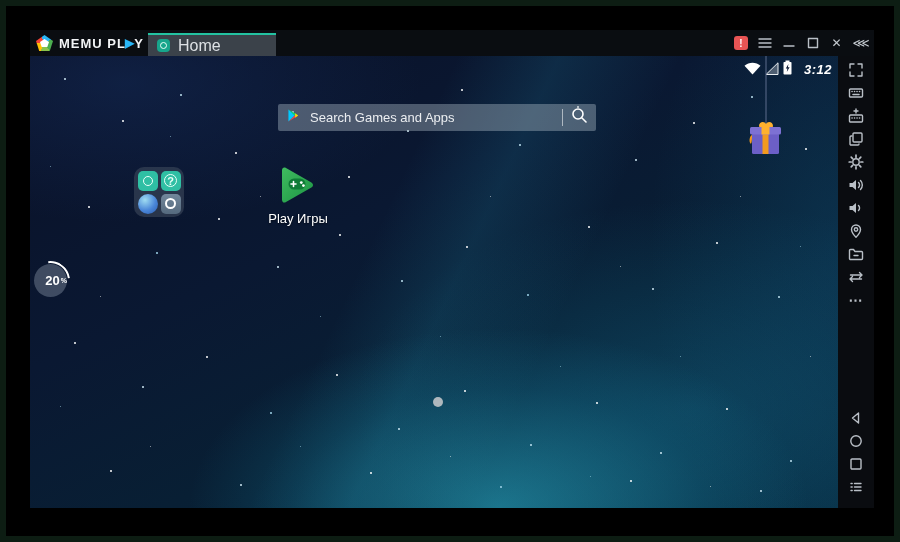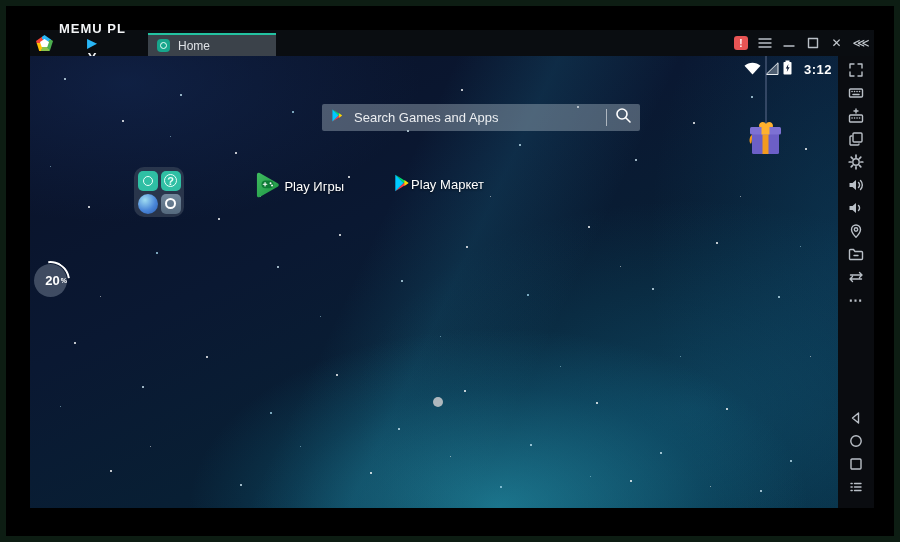--- a/index.html
+++ b/index.html
@@ -8,28 +8,28 @@
            border:6px solid #0d1d13; }
 
   
   .titlebar { position:absolute; left:24px; top:24px; width:844px; height:26px; background:#0a0d11; }
   .logo { position:absolute; left:6px; top:3px; height:20px; display:flex; align-items:center; gap:6px; }
   .logo-pent { width:17px; height:16px; position:relative;
       background:conic-gradient(from -90deg, #f44336 0 18%, #29b6f6 18% 42%, #4caf50 42% 66%, #8bc34a 66% 82%, #ffc107 82% 100%);
       clip-path:polygon(50% 0%, 100% 38%, 81% 100%, 19% 100%, 0% 38%); }
   .logo-pent::after { content:""; position:absolute; inset:4px;
       background:#fff; clip-path:polygon(50% 0%, 100% 38%, 81% 100%, 19% 100%, 0% 38%); }
-  .logo-text { color:#f2f4f6; font-weight:bold; font-size:13px; letter-spacing:1px; display:flex; align-items:center;flex-direction:column; }
+  .logo-text { color:#f2f4f6; font-weight:bold; font-size:13px; letter-spacing:1px; display:flex; align-items:center; }
   .logo-play { color:#29b6f6; font-size:12px; margin:0 -1px; }
 
   .tab { position:absolute; left:118px; top:3px; width:128px; height:23px; background:#3b424a;
          border-top:2px solid #23c3a2; display:flex; align-items:center; gap:8px; padding-left:9px; }
   .tab-ico { width:13px; height:13px; border-radius:4px; background:#17a68c; position:relative; }
   .tab-ico::after { content:""; position:absolute; inset:3px; border:1.5px solid #eafff9; border-radius:50%; }
-  .tab-label { color:#dde1e5; font-size:12px; }
+  .tab-label { color:#dde1e5; font-size:16px; }
 
   .win-controls { position:absolute; right:2px; top:0; height:26px; display:flex; align-items:center; gap:9px; padding-right:4px; }
   .wc { width:15px; height:15px; display:flex; align-items:center; justify-content:center; color:#c6ccd2; font-size:12px; cursor:default; }
   .notif { width:14px; height:14px; background:#e85454; border-radius:3px; color:#fff; font-weight:bold;
            font-size:10px; display:flex; align-items:center; justify-content:center; }
   .collapse { color:#c6ccd2; font-size:12px; letter-spacing:-1px; }
 
   
   .screen { position:absolute; left:24px; top:50px; width:808px; height:452px; overflow:hidden;
     background:
@@ -53,32 +53,32 @@
     696px 352px #fff, 760px 404px #bfe3f2, 80px 414px #fff, 210px 428px #cfe9f5,
     340px 416px #fff, 470px 430px #9fd4ea, 600px 424px #fff, 730px 434px #cfe9f5; }
   .stars2 { width:1px; height:1px; opacity:.65; box-shadow:
     20px 110px #aee4f4, 70px 240px #fff, 140px 80px #aee4f4, 230px 140px #fff,
     290px 260px #aee4f4, 350px 60px #fff, 410px 280px #aee4f4, 460px 140px #fff,
     530px 310px #aee4f4, 590px 210px #fff, 650px 300px #aee4f4, 710px 140px #fff,
     770px 190px #aee4f4, 120px 390px #fff, 270px 390px #aee4f4, 420px 400px #fff,
     560px 420px #aee4f4, 680px 430px #fff, 30px 350px #aee4f4, 780px 300px #fff; }
 
   .statusbar { position:absolute; right:6px; top:4px; display:flex; align-items:center; gap:4px; }
-  .sb-time { color:#fff; font-size:13px; font-weight:bold; letter-spacing:.5px; margin-left:8px; }
+  .sb-time { color:#fff; font-size:13px; font-weight:bold; letter-spacing:.5px; margin-left:8px;font-style:italic; }
 
   .gift { position:absolute; left:716px; top:0; }
 
   .searchbar { position:absolute; left:248px; top:48px; width:318px; height:27px;
-      background:rgba(168,180,192,0.42); border-radius:2px; display:flex; align-items:center; padding:0 8px;margin-left:44px; }
+      background:rgba(168,180,192,0.42); border-radius:2px; display:flex; align-items:center; padding:0 8px; }
   .search-input { flex:1; background:transparent; border:none; outline:none; color:#f4f6f8;
       font-size:13px; font-family:"Liberation Sans", sans-serif; margin-left:10px; }
   .search-input::placeholder { color:#f4f6f8; opacity:.95; }
   .search-div { width:1px; height:17px; background:rgba(255,255,255,0.55); margin:0 8px; }
 
-  .app { position:absolute; width:92px; display:flex; flex-direction:row; align-items:center; cursor:default; }
+  .app { position:absolute; width:92px; display:flex; flex-direction:column; align-items:center; cursor:default; }
   .app-label { margin-top:3px; color:#fff; font-size:13px; text-shadow:0 1px 2px rgba(0,0,0,0.6); white-space:nowrap; }
 
   .folder { position:absolute; left:104px; top:111px; width:50px; height:50px; border-radius:10px;
       background:rgba(62,74,92,0.60); display:grid; grid-template-columns:20px 20px; grid-template-rows:20px 20px;
       gap:3px; padding:3.5px; cursor:default; }
   .mini { width:20px; height:20px; display:flex; align-items:center; justify-content:center; }
   .mini-teal { background:#2fbfa4; border-radius:5px; }
   .mini-ring { width:10px; height:10px; border:1.6px solid #eafff9; border-radius:50%; }
   .mini-q { color:#eafff9; font-size:11px; font-weight:bold; border:1.3px solid #eafff9; border-radius:50%;
       width:13px; height:13px; display:flex; align-items:center; justify-content:center; }
@@ -226,29 +226,20 @@
           </defs>
         <path d="M11 6c-2.2-1.3-4 0-4 2.6v28.8c0 2.6 1.8 3.9 4 2.6l25.4-14.4c2.2-1.3 2.2-3.9 0-5.2z" fill="url(#pg)"></path>
         <rect x="13.5" y="16.5" width="17" height="11" rx="5.5" fill="#0f7c36"></rect>
         <path d="M18.5 19.5v5M16 22h5" stroke="#fff" stroke-width="1.6" stroke-linecap="round"></path>
         <circle cx="26.3" cy="20.6" r="1.4" fill="#fff"></circle>
         <circle cx="28.4" cy="23.6" r="1.4" fill="#fff"></circle>
       </svg>
       <span class="app-label">Play Игры</span>
     </div>
 
-    <div class="app" style="left:362px; top:104px;">
-      <svg width="46" height="46" viewBox="0 0 46 46">
-        <polygon points="8,3 40,23 28,23" fill="#00e26b"></polygon>
-        <polygon points="8,43 40,23 28,23" fill="#ff3a44"></polygon>
-        <polygon points="30,15.8 40,23 30,30.2" fill="#ffd500"></polygon>
-        <polygon points="8,3 8,43 28,23" fill="#00c9ff"></polygon>
-      </svg>
-      <span class="app-label">Play Маркет</span>
-    </div>
 
 
     <div class="badge20">
       <span>20</span>
         <sup>%</sup>
     </div>
 
     <div class="page-dot"></div>
   </div>
 

